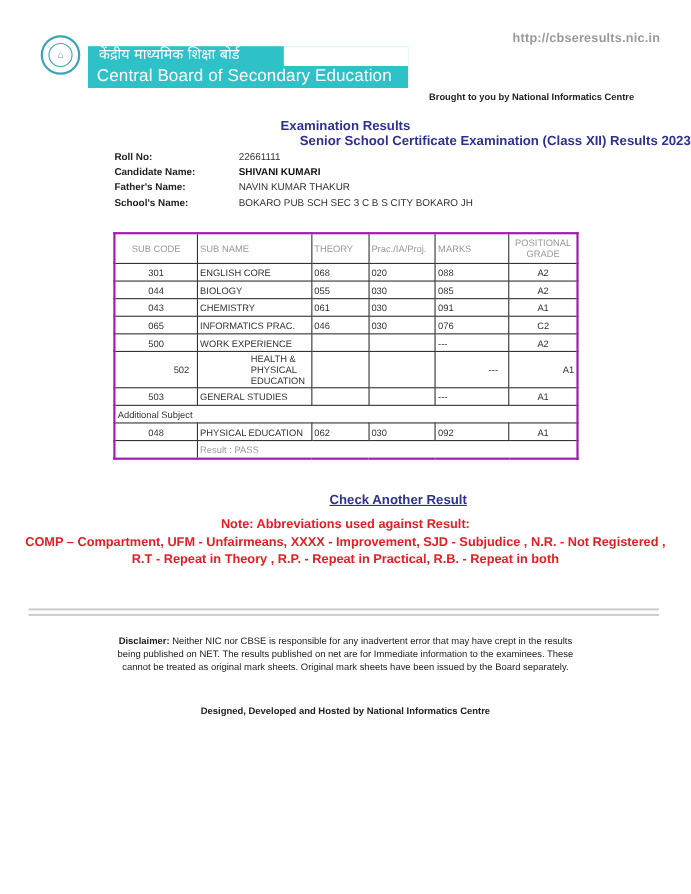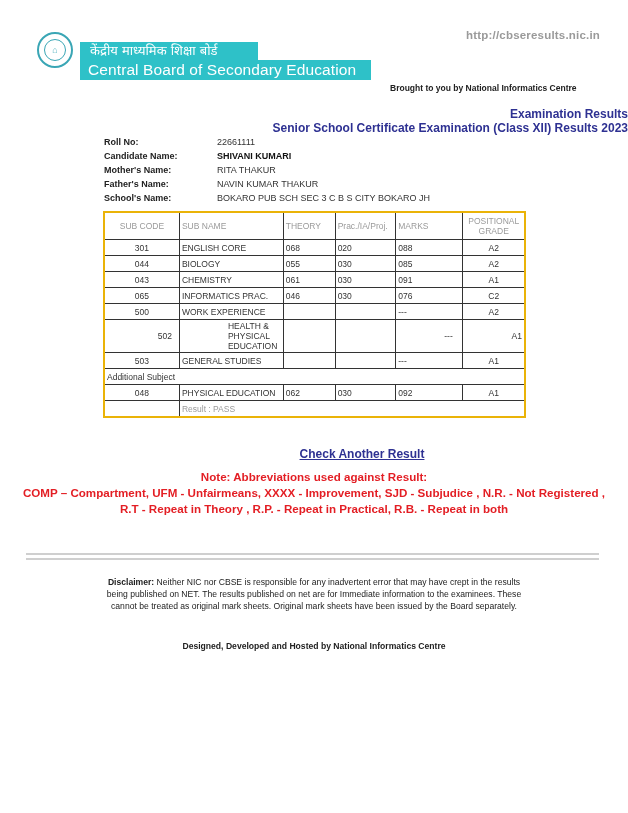--- a/index.html
+++ b/index.html
@@ -6,28 +6,28 @@
   body { width: 628px; height: 813px; position: relative; overflow: hidden; font-family: "Liberation Sans", sans-serif; color: #222; }
   .url { position: absolute; top: 29px; left: 466px; font-size: 11.5px; color: #9a9a9a; font-weight: bold; letter-spacing: 0.2px; }
   .logo { position: absolute; top: 32px; left: 37px; width: 36px; height: 36px; border-radius: 50%; border: 2px solid #3aa6b5; box-sizing: border-box; display: flex; align-items: center; justify-content: center; background: #fff; }
   .logo-inner { width: 22px; height: 22px; border-radius: 50%; border: 1.5px solid #3aa6b5; box-sizing: border-box; display: flex; align-items: center; justify-content: center; }
   .logo-inner span { font-size: 9px; color: #3aa6b5; font-weight: bold; line-height: 1; }
   .banner { position: absolute; top: 42px; left: 80px; width: 291px; height: 38px; background: #2ec1c8; color: #fff; }
   .banner .hindi { position: absolute; top: 0; left: 10px; font-size: 13px; line-height: 18px; font-family: "DejaVu Sans", sans-serif; }
   .banner .eng { position: absolute; top: 18px; left: 8px; font-size: 15.5px; line-height: 19px; letter-spacing: 0.1px; }
   .banner-top-white { position: absolute; top: 42px; left: 258px; width: 113px; height: 18px; background: #ffffff; }
   .brought { position: absolute; top: 83px; left: 390px; font-size: 8.5px; font-weight: bold; color: #222; }
-  .title1 { position: absolute; top: 107px; left: 0; width: 628px; text-align: right; font-size: 12px; font-weight: bold; color: #2e3192; }
+  .title1 { position: absolute; top: 107px; left: 0; width: 628px; text-align: center; font-size: 12px; font-weight: bold; color: #2e3192; }
   .title2 { position: absolute; top: 121px; left: 0; width: 628px; text-align: right; font-size: 12px; font-weight: bold; color: #2e3192; }
   .info { position: absolute; top: 135px; left: 104px; font-size: 9px; }
   .info .row { height: 14px; line-height: 14px; display: flex; }
   .info .lbl { width: 113px; font-weight: bold; color: #222; }
   .info .val { color: #333; }
   .info .val.bold { font-weight: bold; color: #111; }
-  table.res { position: absolute; top: 211px; left: 103px; width: 423px; border-collapse: collapse; font-size: 8.5px; border: 2px solid #eab308; }
+  table.res { position: absolute; top: 211px; left: 103px; width: 423px; border-collapse: collapse; font-size: 8.5px; border: 2px solid #a21caf; }
   table.res td, table.res th { border: 1.5px solid #333; padding: 1px 2px; height: 13px; font-weight: normal; }
   table.res th { color: #9a9a9a; height: 24px; line-height: 10px; }
   table.res .c { text-align: center; }
   table.res .l { text-align: left; }
   table.res td { color: #333; }
   table.res .tall { height: 24px; line-height: 10px; padding-left: 48px; }
   table.res .result-lbl { color: #9a9a9a; }
   .check { position: absolute; top: 447px; left: 0; width: 628px; text-align: center; font-size: 12px; font-weight: bold; color: #2e3192; padding-left: 48px; }
   .check span { text-decoration: underline; cursor: pointer; }
   .notes { position: absolute; top: 469px; left: 20px; width: 588px; text-align: center; font-size: 11.6px; font-weight: bold; color: #e31e24; line-height: 16px; }
@@ -60,24 +60,20 @@
 <div class="title2">Senior School Certificate Examination (Class XII) Results 2023</div>
 
 <div class="info">
   <div class="row">
     <div class="lbl">Roll No:</div>
     <div class="val">22661111</div>
   </div>
   <div class="row">
     <div class="lbl">Candidate Name:</div>
     <div class="val bold">SHIVANI KUMARI</div>
-  </div>
-  <div class="row">
-    <div class="lbl">Mother's Name:</div>
-    <div class="val">RITA THAKUR</div>
   </div>
   <div class="row">
     <div class="lbl">Father's Name:</div>
     <div class="val">NAVIN KUMAR THAKUR</div>
   </div>
   <div class="row">
     <div class="lbl">School's Name:</div>
     <div class="val">BOKARO PUB SCH SEC 3 C B S CITY BOKARO JH</div>
   </div>
 </div>

